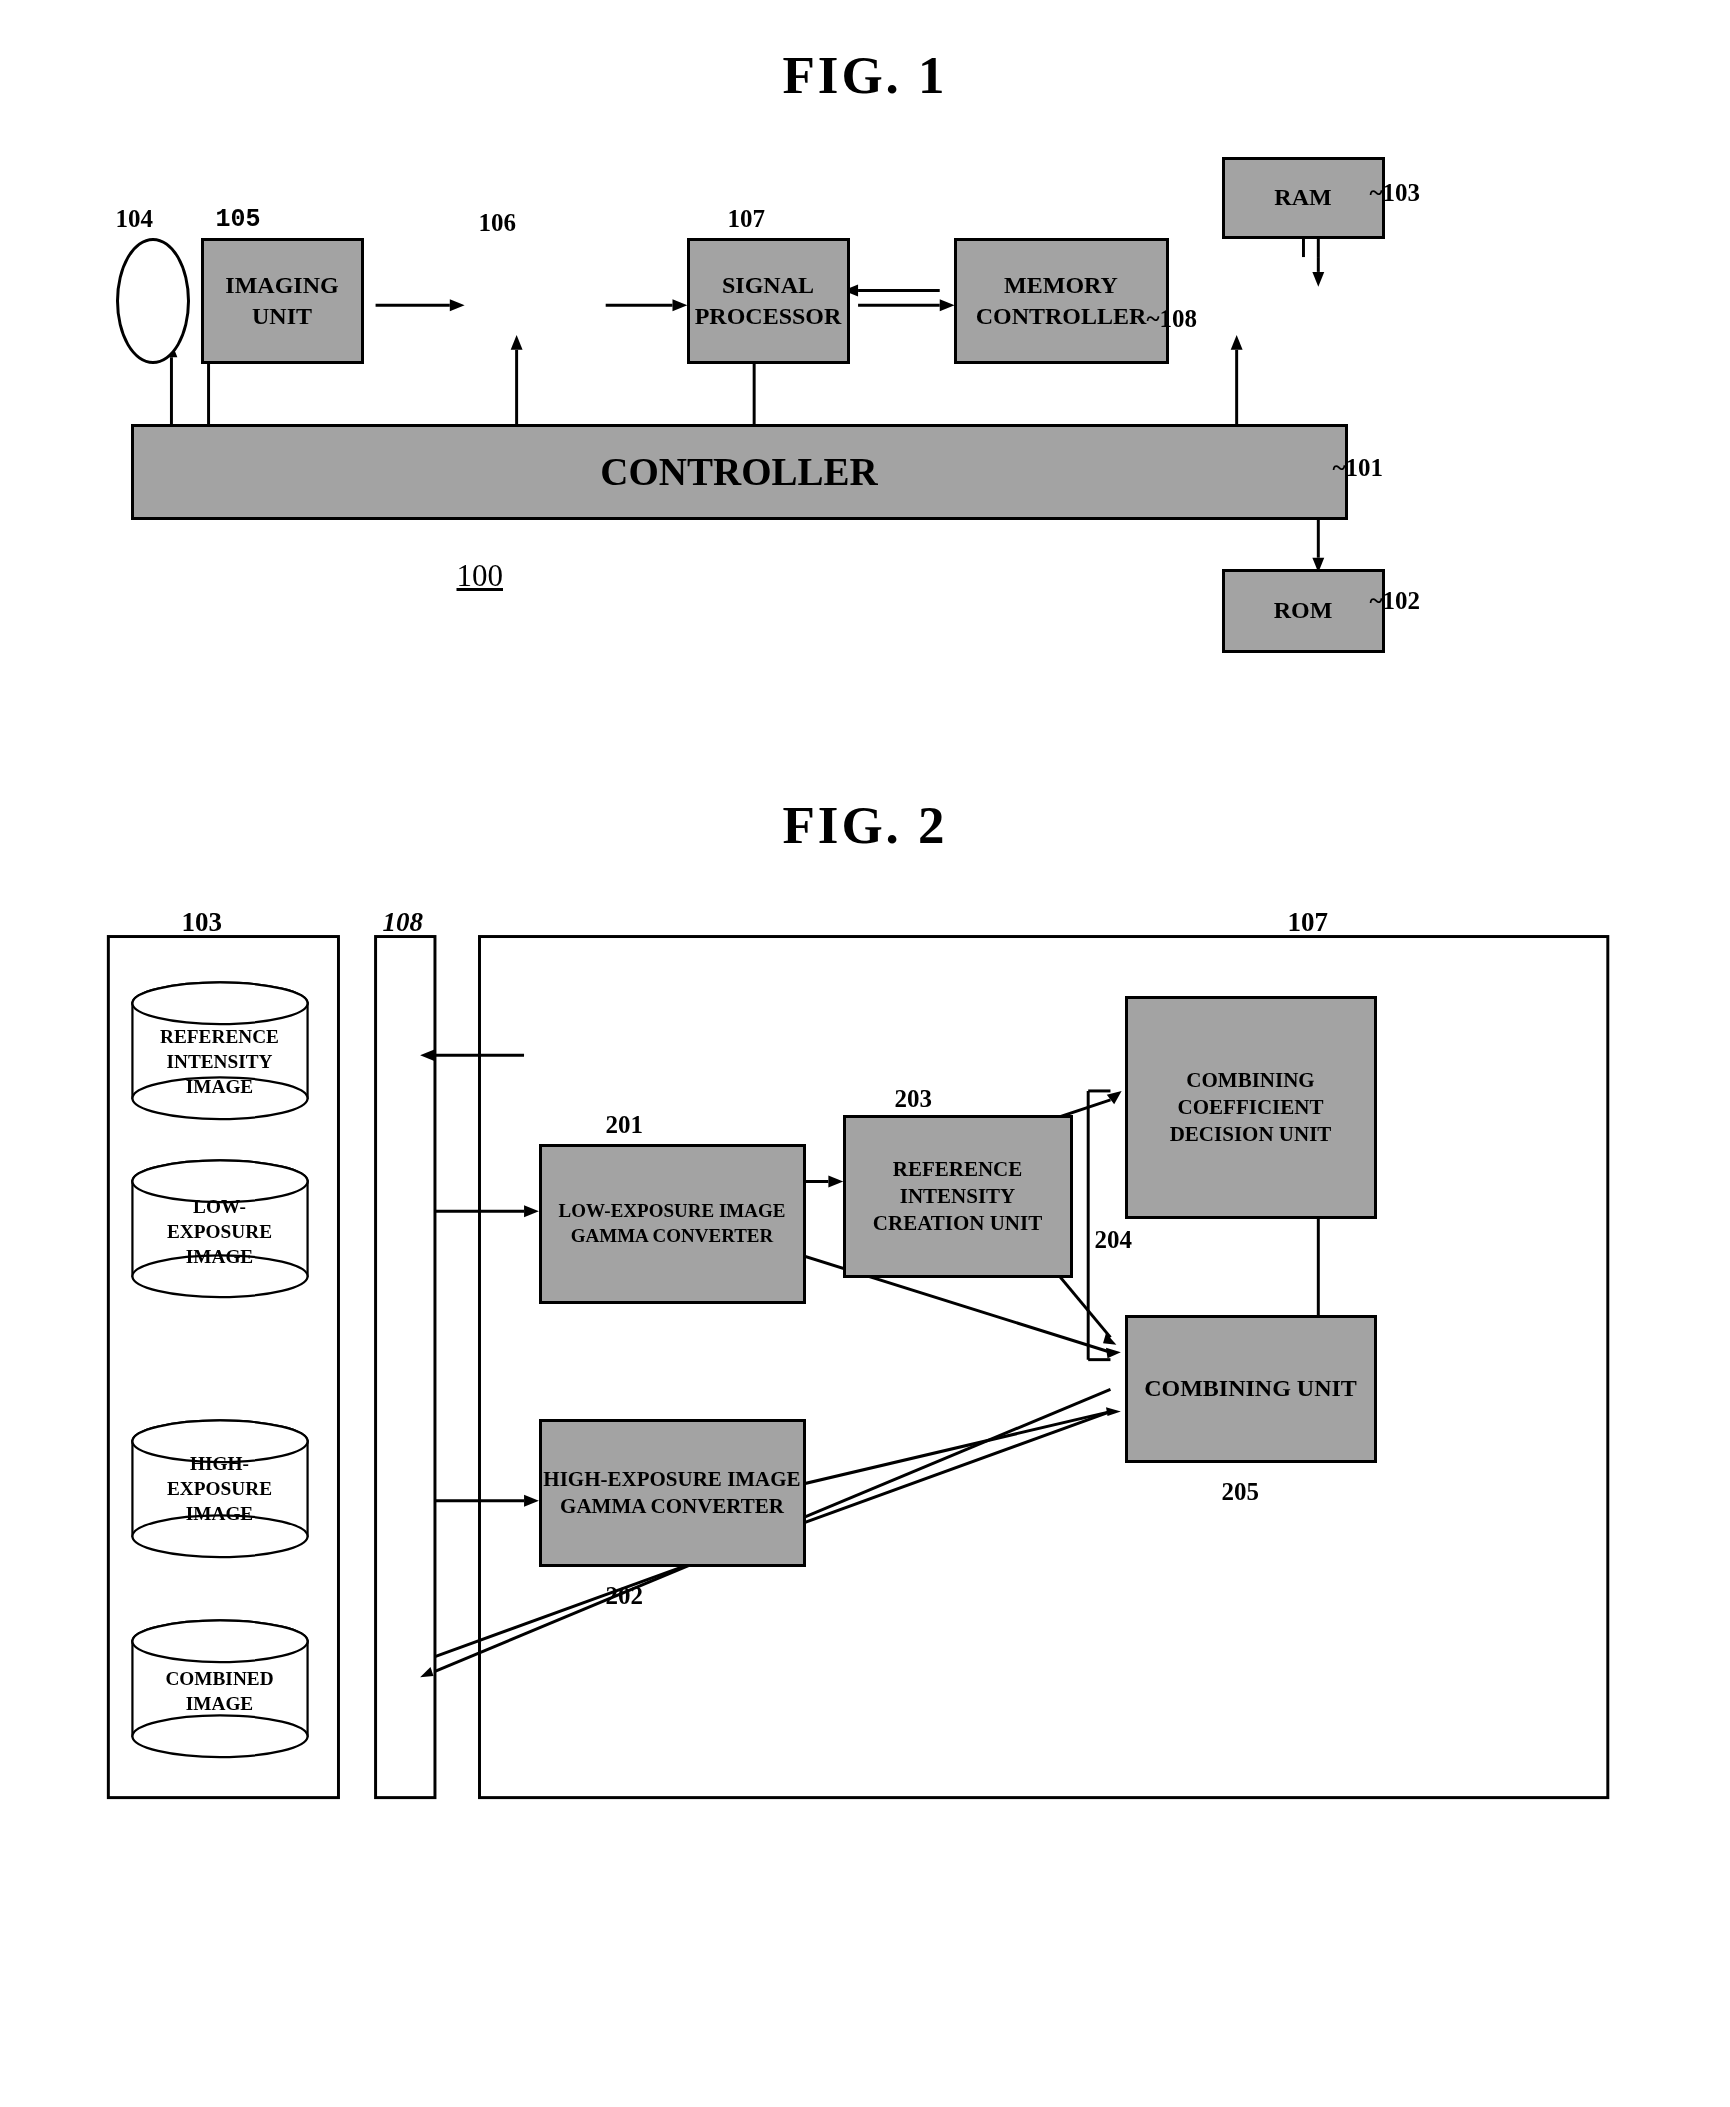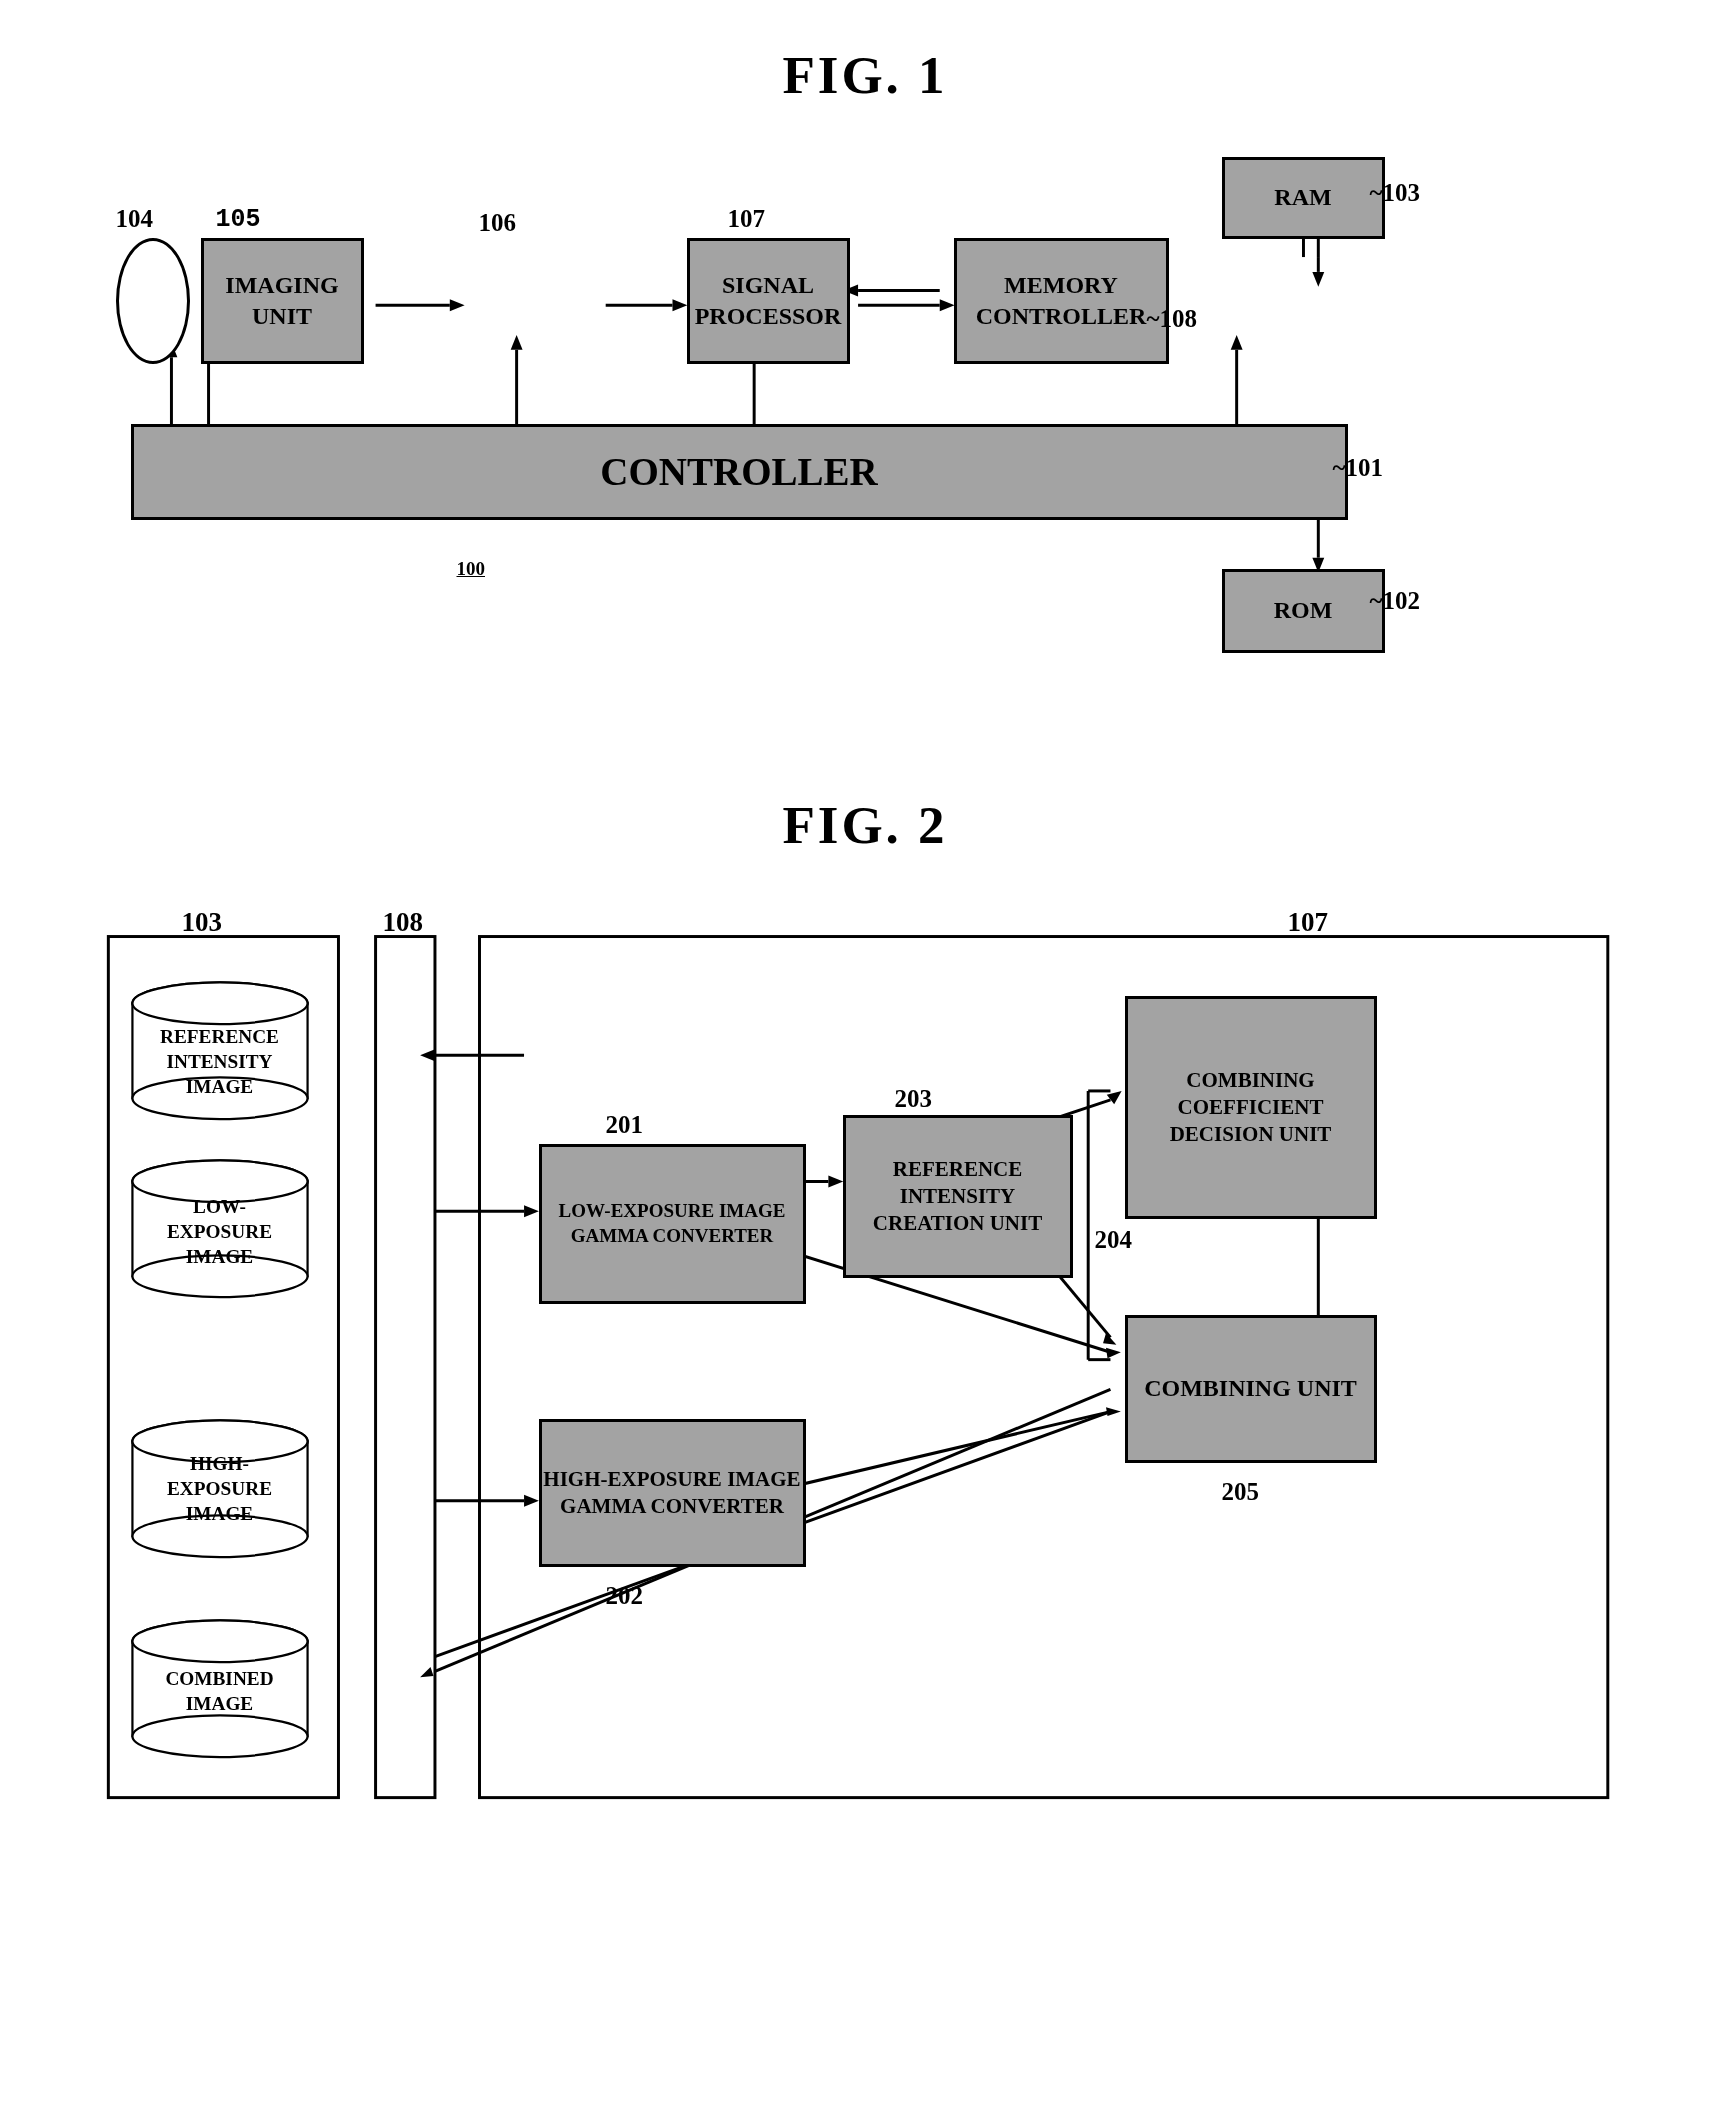--- a/index.html
+++ b/index.html
@@ -88,22 +88,22 @@
     
     .oval {
       position: absolute;
       border: 3px solid #000;
       border-radius: 50%;
       background: #fff;
     }
 
     .underline-label {
       text-decoration: underline;
-      font-size: 19px;
-      font-weight: bold;
+      font-size: 31px;
+      font-weight: normal;
     }
   </style>
 </head>
 <body>
 
 <div class="fig-title">FIG. 1</div>
 
 <div class="fig1-area">
 
   <svg class="arrow-svg" width="1559" height="579" viewBox="0 0 2100 780">
@@ -230,21 +230,21 @@
 
     <line x1="1380" y1="670" x2="470" y2="1050" stroke="#000" stroke-width="4"></line>
     <polygon points="464,1044 450,1058 468,1056" fill="#000"></polygon>
 
     <line x1="1350" y1="268" x2="1380" y2="268" stroke="#000" stroke-width="4"></line>
     <line x1="1350" y1="630" x2="1380" y2="630" stroke="#000" stroke-width="4"></line>
     <line x1="1350" y1="268" x2="1350" y2="630" stroke="#000" stroke-width="4"></line>
   </svg>
 
   <div class="label-ref" style="left:96px; top:15px; font-size:27px;">103</div>
-  <div class="label-ref" style="left:297px; top:15px; font-size:27px;">108</div>
+  <div class="label-ref" style="left:297px; top:15px; font-size:27px;font-style:italic;">108</div>
   <div class="label-ref" style="left:1202px; top:15px; font-size:27px;">107</div>
 
   <div class="cylinder" style="left:41px; top:89px; width:186px; height:141px;">
     <svg width="186" height="141" viewBox="0 0 250 190">
       <ellipse cx="125" cy="30" rx="118" ry="28" fill="#fff" stroke="#000" stroke-width="3"></ellipse>
       <rect x="7" y="30" width="236" height="128" fill="#fff" stroke="#000" stroke-width="3"></rect>
       <ellipse cx="125" cy="158" rx="118" ry="28" fill="#fff" stroke="#000" stroke-width="3"></ellipse>
       <ellipse cx="125" cy="30" rx="118" ry="28" fill="#fff" stroke="#000" stroke-width="3"></ellipse>
     </svg>
     <div class="cylinder-label" style="position:absolute; top:41px; left:0; width:186px; text-align:center; font-size:19.3px; font-weight:bold; line-height:1.3;">REFERENCE<br>INTENSITY<br>IMAGE</div>

